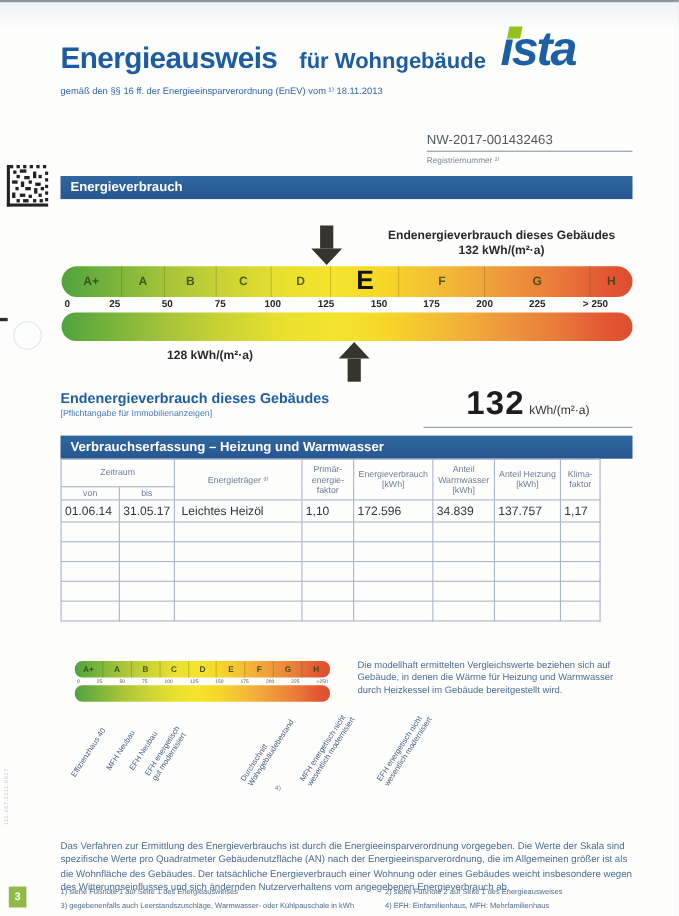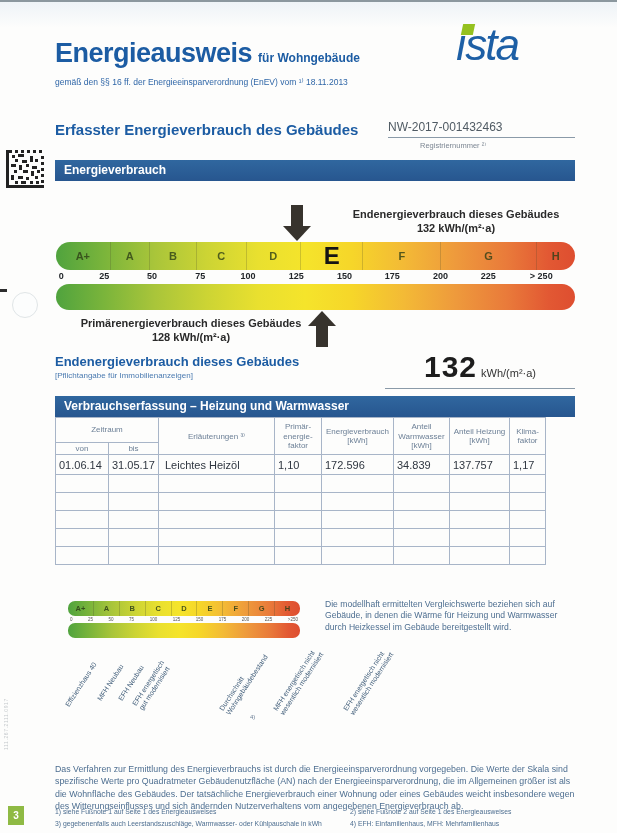--- a/index.html
+++ b/index.html
@@ -5,29 +5,29 @@
   html,body{margin:0;padding:0;background:#e9edef;}
   .page{
     position:relative;width:617px;height:833px;margin:0 auto;
     background:linear-gradient(180deg,#eef3f7 0,#fdfdfc 26px,#fdfdfc 100%);
     font-family:"Liberation Sans","DejaVu Sans",sans-serif;
     overflow:hidden;border-top:2px solid #8b979e;
   }
   
   .title{position:absolute;left:55px;top:36px;color:#1c5ca3;}
   .title .big{font-size:27px;font-weight:bold;letter-spacing:-.5px;}
-  .title .small{font-size:12px;font-weight:600;margin-left:6px;}
+  .title .small{font-size:20px;font-weight:600;margin-left:20px;}
   .subtitle{position:absolute;left:55px;top:75px;font-size:8.5px;color:#2f66a7;}
   .logo{position:absolute;left:455px;top:18px;width:125px;height:50px;}
-  .logo .txt{font-size:44px;font-weight:normal;font-style:italic;color:#1d5fa5;letter-spacing:-2px;line-height:50px;}
+  .logo .txt{font-size:44px;font-weight:bold;font-style:italic;color:#1d5fa5;letter-spacing:-2px;line-height:50px;}
   .logo .dot{position:absolute;left:7px;top:4px;width:12px;height:11px;background:#95c11f;transform:skewX(-12deg);}
   
   .sec-heading{position:absolute;left:55px;top:119px;font-size:15px;font-weight:bold;color:#1c5ca3;}
   .regnum{position:absolute;left:388px;top:118px;width:187px;font-size:12px;color:#4f5a63;border-bottom:1px solid #8a9aa8;padding-bottom:3px;}
-  .reglabel{position:absolute;left:388px;top:139px;font-size:7.5px;color:#7d8793;margin-left:32px;}
+  .reglabel{position:absolute;left:388px;top:139px;font-size:7.5px;color:#7d8793;}
   
   .qr{position:absolute;left:6px;top:148px;}
   .edge-dash{position:absolute;left:0;top:287px;width:7px;height:3px;background:#2d2d2d;}
   .punch{position:absolute;left:12px;top:290px;width:24px;height:24px;border-radius:50%;border:1px solid #e0e5e7;background:#fcfdfd;}
   .side-code{position:absolute;left:3px;top:748px;transform:rotate(-90deg);transform-origin:left top;font-size:5px;color:#c5c9cc;letter-spacing:.6px;white-space:nowrap;}
   .pagebox{position:absolute;left:8px;top:804px;width:16px;height:19px;background:#8fba44;color:#fff;font-size:10px;font-weight:bold;text-align:center;line-height:19px;}
   
   .bluebar{position:absolute;left:55px;width:520px;height:21px;background:linear-gradient(180deg,#30679f,#27568f);color:#fff;font-size:12px;font-weight:bold;line-height:21px;padding-left:9px;box-sizing:border-box;}
   
   .scale-wrap{position:absolute;left:56px;top:196px;width:519px;height:150px;}
@@ -84,21 +84,20 @@
 
   <div class="title">
     <span class="big">Energieausweis</span><span class="small">für Wohngebäude</span>
   </div>
   <div class="subtitle">gemäß den §§ 16 ff. der Energieeinsparverordnung (EnEV) vom ¹⁾ 18.11.2013</div>
   <div class="logo">
     <span class="txt">ısta</span>
     <span class="dot"></span>
   </div>
 
-  <div class="sec-heading">Erfasster Energieverbrauch des Gebäudes</div>
   <div class="regnum">NW-2017-001432463</div>
   <div class="reglabel">Registriernummer ²⁾</div>
 
   <svg class="qr" width="38" height="38">
     <rect x="0" y="0" width="3" height="38" fill="#222"></rect>
       <rect x="0" y="35" width="38" height="3" fill="#222"></rect>
     <rect x="3" y="0" width="3" height="3" fill="#222"></rect>
       <rect x="9" y="0" width="3" height="3" fill="#222"></rect>
       <rect x="15" y="0" width="3" height="3" fill="#222"></rect>
       <rect x="21" y="0" width="3" height="3" fill="#222"></rect>
@@ -171,21 +170,20 @@
       <span style="left:74.1%">200</span>
       <span style="left:83.3%">225</span>
       <span style="left:93.5%">&gt; 250</span>
     </div>
     <div class="band-plain scalegrad"></div>
     <div class="arrow-up">
       <div class="arr-head-up"></div>
       <div class="arr-shaft"></div>
     </div>
     <div class="arrow-label lbl-pri">
-      <div>Primärenergieverbrauch dieses Gebäudes</div>
       <div>128 kWh/(m²·a)</div>
     </div>
   </div>
 
   <div class="ee-label">Endenergieverbrauch dieses Gebäudes</div>
   <div class="ee-sub">[Pflichtangabe für Immobilienanzeigen]</div>
   <div class="ee-value">
     <span class="num">132</span><span class="unit">kWh/(m²·a)</span>
   </div>
 
@@ -198,21 +196,21 @@
         <col style="width:116px">
         <col style="width:47px">
       <col style="width:72px">
         <col style="width:56px">
         <col style="width:60px">
         <col style="width:36px">
     </colgroup>
     <tbody>
         <tr>
       <th colspan="2" style="height:25px">Zeitraum</th>
-      <th rowspan="2">Erläuterungen ³⁾</th>
+      <th rowspan="2">Energieträger ³⁾</th>
       <th rowspan="2">Primär-
 energie-
 faktor</th>
       <th rowspan="2">Energieverbrauch
 [kWh]</th>
       <th rowspan="2">Anteil
 Warmwasser
 [kWh]</th>
       <th rowspan="2">Anteil Heizung
 [kWh]</th>

